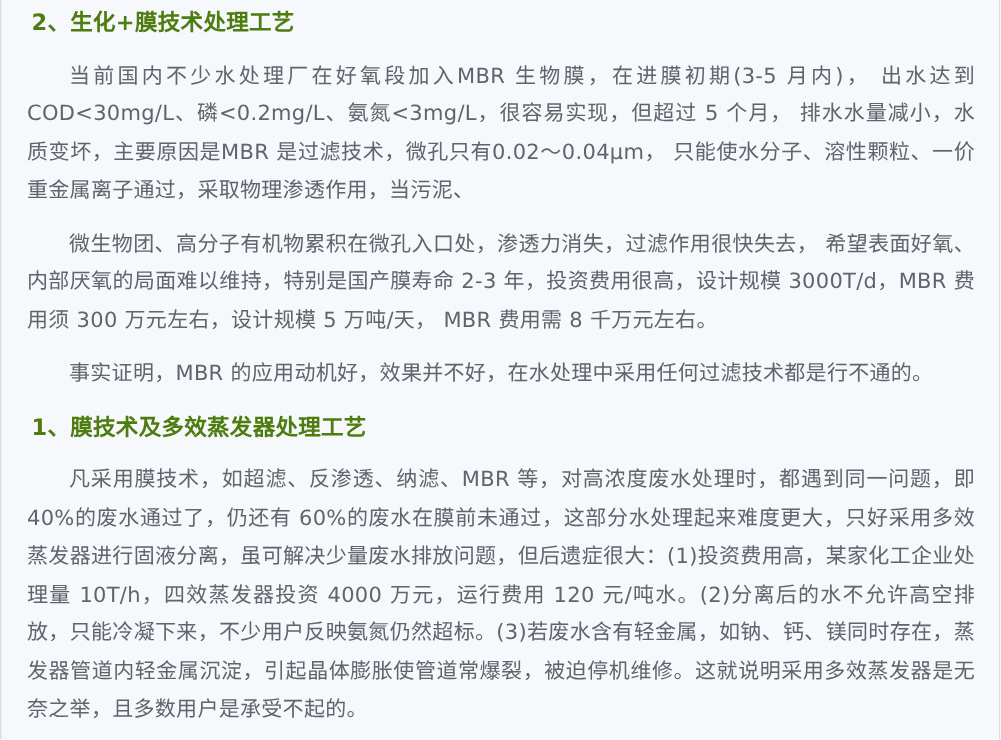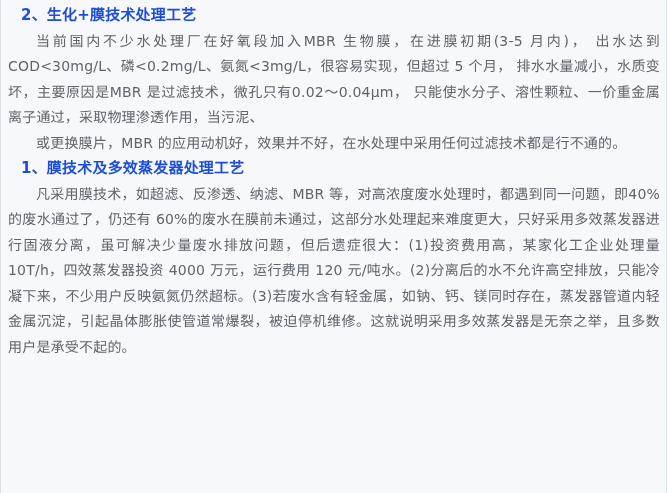--- a/index.html
+++ b/index.html
@@ -28,40 +28,41 @@
     color: #5f646d;
     text-align: justify;
     letter-spacing: 0.2px;
   }
   .section-heading {
     margin: 0;
     padding: 0;
     font-size: 15px;
     line-height: 25.5px;
     font-weight: bold;
-    color: #1d4ed8;
+    color: #4d7c0f;
     text-indent: 13px;
     text-align: left;
   }
   .body-paragraph {
-    margin: 0;
+    margin: 10px;
     padding: 0;
     text-indent: 2em;
   }
 </style>
 </head>
 <body>
 
 <div class="doc-viewport">
   <div class="doc-content">
 
     <section>
       <h2 class="section-heading">2、生化+膜技术处理工艺</h2>
       <p class="body-paragraph">当前国内不少水处理厂在好氧段加入MBR 生物膜，在进膜初期(3-5 月内)， 出水达到COD&lt;30mg/L、磷&lt;0.2mg/L、氨氮&lt;3mg/L，很容易实现，但超过 5 个月， 排水水量减小，水质变坏，主要原因是MBR 是过滤技术，微孔只有0.02～0.04μm， 只能使水分子、溶性颗粒、一价重金属离子通过，采取物理渗透作用，当污泥、</p>
-      <p class="body-paragraph">或更换膜片，MBR 的应用动机好，效果并不好，在水处理中采用任何过滤技术都是行不通的。</p>
+      <p class="body-paragraph">微生物团、高分子有机物累积在微孔入口处，渗透力消失，过滤作用很快失去， 希望表面好氧、内部厌氧的局面难以维持，特别是国产膜寿命 2-3 年，投资费用很高，设计规模 3000T/d，MBR 费用须 300 万元左右，设计规模 5 万吨/天， MBR 费用需 8 千万元左右。</p>
+      <p class="body-paragraph">事实证明，MBR 的应用动机好，效果并不好，在水处理中采用任何过滤技术都是行不通的。</p>
     </section>
 
     <section>
       <h2 class="section-heading">1、膜技术及多效蒸发器处理工艺</h2>
       <p class="body-paragraph">凡采用膜技术，如超滤、反渗透、纳滤、MBR 等，对高浓度废水处理时，都遇到同一问题，即40%的废水通过了，仍还有 60%的废水在膜前未通过，这部分水处理起来难度更大，只好采用多效蒸发器进行固液分离，虽可解决少量废水排放问题，但后遗症很大：(1)投资费用高，某家化工企业处理量 10T/h，四效蒸发器投资 4000 万元，运行费用 120 元/吨水。(2)分离后的水不允许高空排放，只能冷凝下来，不少用户反映氨氮仍然超标。(3)若废水含有轻金属，如钠、钙、镁同时存在，蒸发器管道内轻金属沉淀，引起晶体膨胀使管道常爆裂，被迫停机维修。这就说明采用多效蒸发器是无奈之举，且多数用户是承受不起的。</p>
     </section>
 
   </div>
 </div>
 

